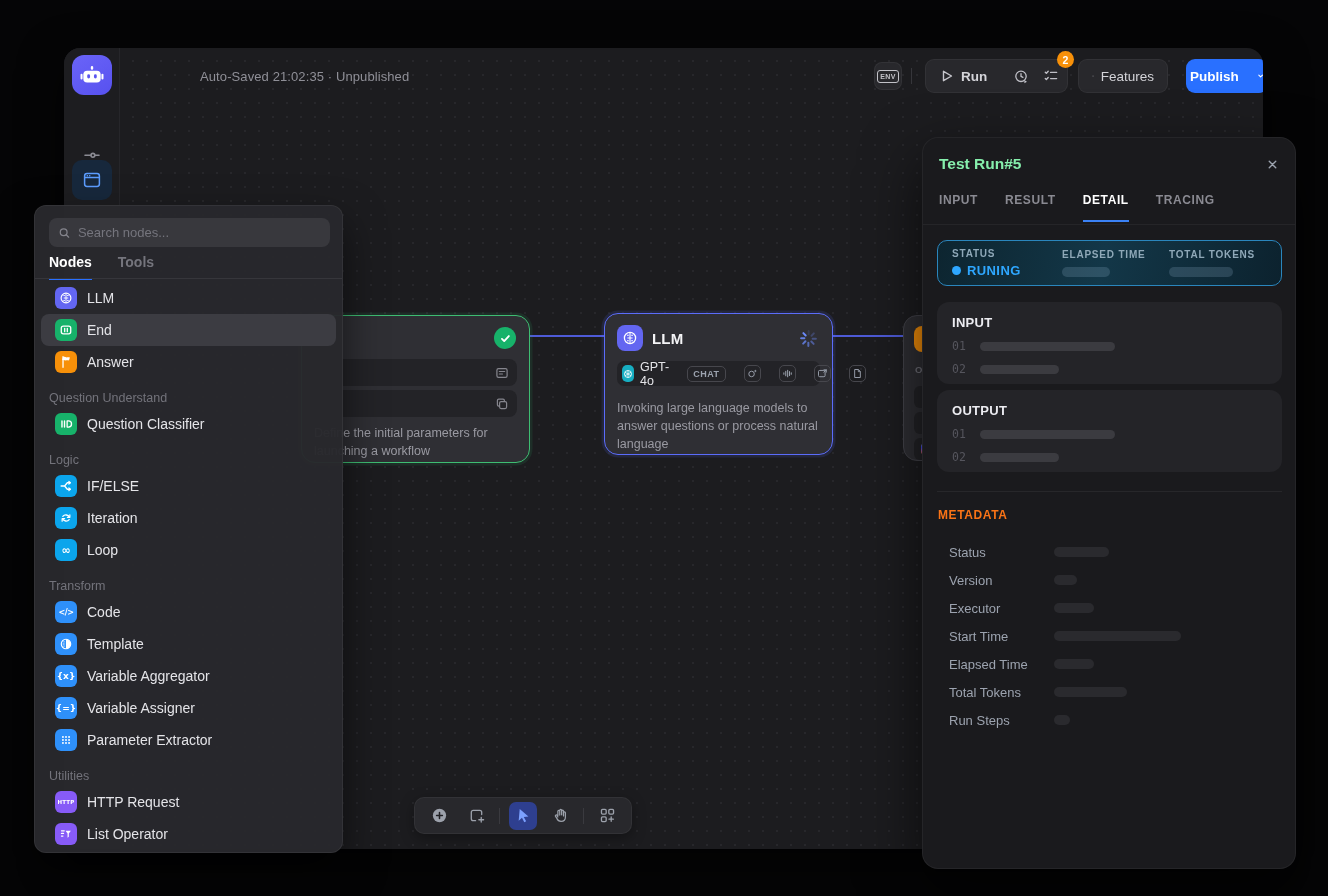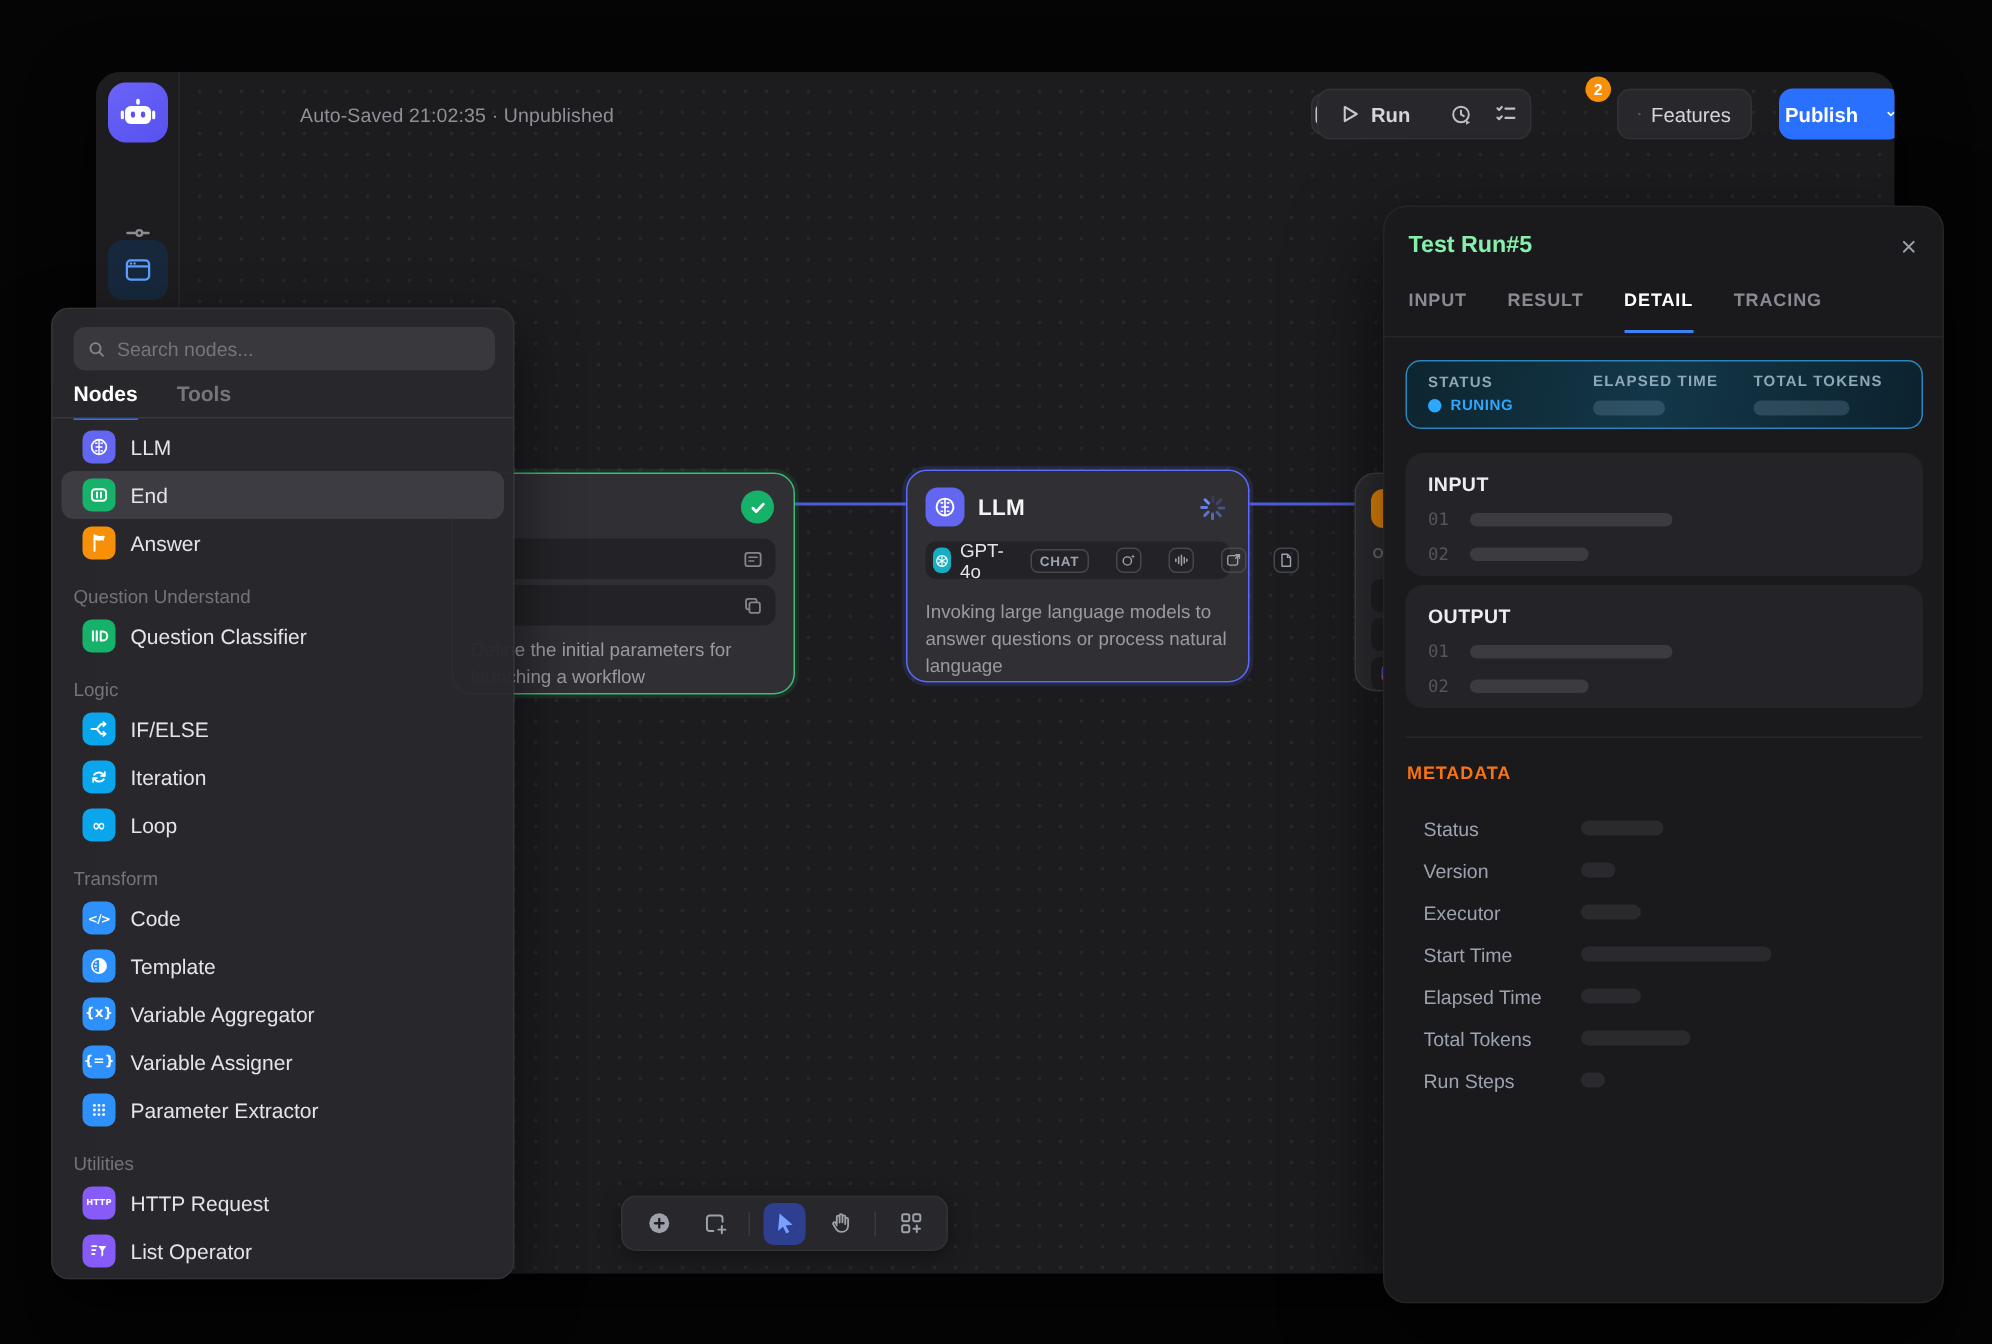--- a/index.html
+++ b/index.html
@@ -28,21 +28,21 @@
   #rail-sliders svg { width:20px; height:20px; }
 
   
   #autosave { position:absolute; left:80px; top:21px; font-size:13px; color:#8f8f97; letter-spacing:.1px; z-index:2;text-align:center; }
   .hbtn { position:absolute; top:11px; height:34px; background:#28282c; border:1px solid rgba(255,255,255,.05);
     border-radius:9px; display:flex; align-items:center; color:#d4d4d9; font-size:13.5px; z-index:2; }
   #env-btn { left:754px; top:14px; height:28px; width:28px; justify-content:center; border-radius:8px; }
   .env-chip { font-size:7px; font-weight:700; letter-spacing:.4px; border:1.2px solid #c2c2c8; border-radius:3px;
     padding:2px 2.5px; color:#c2c2c8; }
   #hdr-div1 { position:absolute; left:791px; top:20px; width:1px; height:16px; background:#36363b; z-index:2; }
-  #run-group { left:758px; width:143px; }
+  #run-group { left:805px; width:143px; }
   #run-group .seg1 { display:flex; align-items:center; gap:7px; padding:0 13px 0 14px; font-weight:600; }
   #run-group .vdiv { width:1px; height:16px; background:#3a3a3f; }
   .ico-14 { width:14px; height:14px; display:inline-flex; color:#c6c6cc; }
   .ico-16 { width:16px; height:16px; display:inline-flex; color:#bfbfc6; }
   #run-aux { display:flex; align-items:center; gap:14px; padding:0 13px; }
   #run-badge { position:absolute; left:937px; top:3px; width:17px; height:17px; border-radius:50%;
     background:#f79009; color:#fff; font-size:10.5px; font-weight:700; display:flex; align-items:center;
     justify-content:center; z-index:4; }
   #features-btn { left:958px; width:90px; gap:7px; padding:0 13px; font-weight:500; }
   #publish-btn { left:1066px; width:82px; background:#2970ff; border:none; color:#fff; font-weight:700;
@@ -137,21 +137,21 @@
   .rtab { font-size:12px; font-weight:700; letter-spacing:.6px; color:#8a8a92; padding-bottom:13px; }
   .rtab.active { color:#fff; border-bottom:2px solid #3b82f6; }
   #rp-tabline { position:absolute; left:0; top:86px; width:100%; height:1px; background:rgba(255,255,255,.05); }
 
   #status-card { position:absolute; left:14px; top:102px; width:345px; height:46px; border-radius:10px;
     border:1px solid #2a86bd; background:linear-gradient(100deg,#0d2530 0%,#133748 48%,#0c222e 100%);
     display:flex; align-items:center; padding:0 14px; }
   .sc-col { display:flex; flex-direction:column; gap:4px; }
   .sc-col.c1 { width:110px; } .sc-col.c2 { width:107px; }
   .sc-label { font-size:10px; font-weight:600; letter-spacing:.8px; color:#8fa8b8; }
-  .sc-value { display:flex; align-items:center; gap:6px; font-size:10px; font-weight:700; color:#2ea7ff; letter-spacing:.4px; }
+  .sc-value { display:flex; align-items:center; gap:6px; font-size:13px; font-weight:700; color:#2ea7ff; letter-spacing:.4px; }
   .sc-dot { width:9px; height:9px; border-radius:50%; background:#2ea7ff; }
   .sc-skel { height:10px; border-radius:5px; background:rgba(170,205,235,.18); }
 
   .io-card { position:absolute; left:14px; width:345px; height:82px; background:#242428; border-radius:12px; padding:13px 15px; }
   #input-card { top:164px; } #output-card { top:252px; }
   .io-title { font-size:13px; font-weight:700; color:#ececf1; letter-spacing:.3px; }
   .io-row { display:flex; align-items:center; gap:14px; margin-top:9px; }
   .io-num { font-family:"DejaVu Sans Mono",monospace; font-size:11.5px; color:#55555d; }
   .io-bar { height:9px; border-radius:4.5px; background:#3b3b40; }
 

